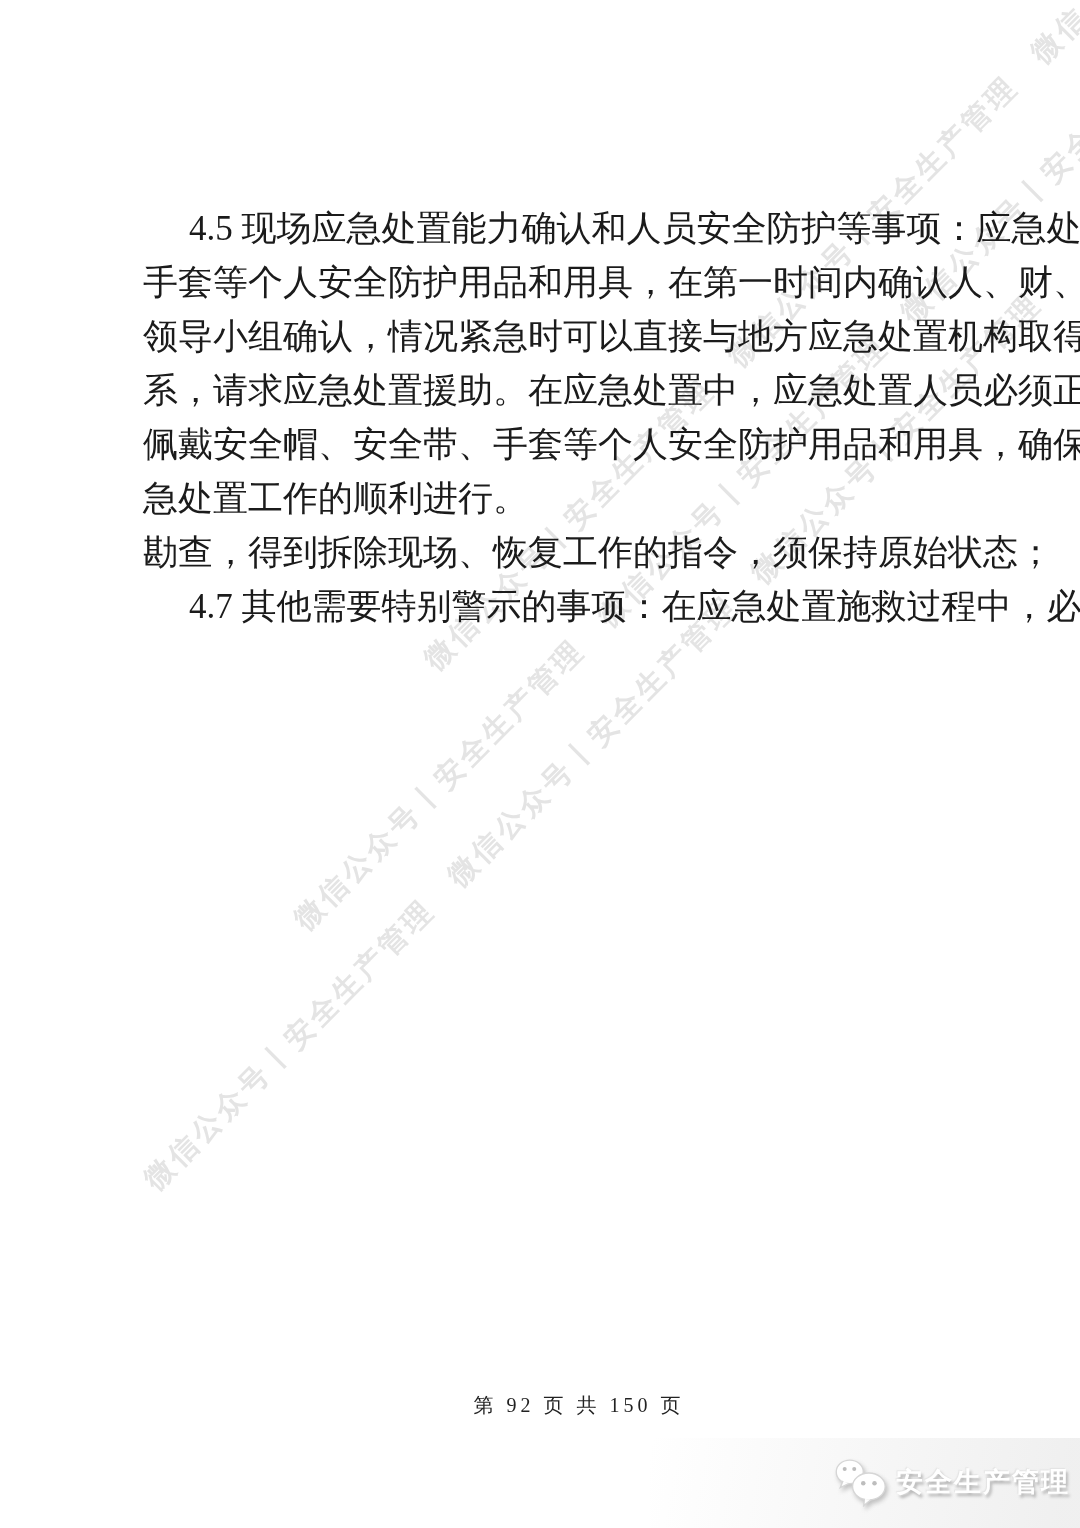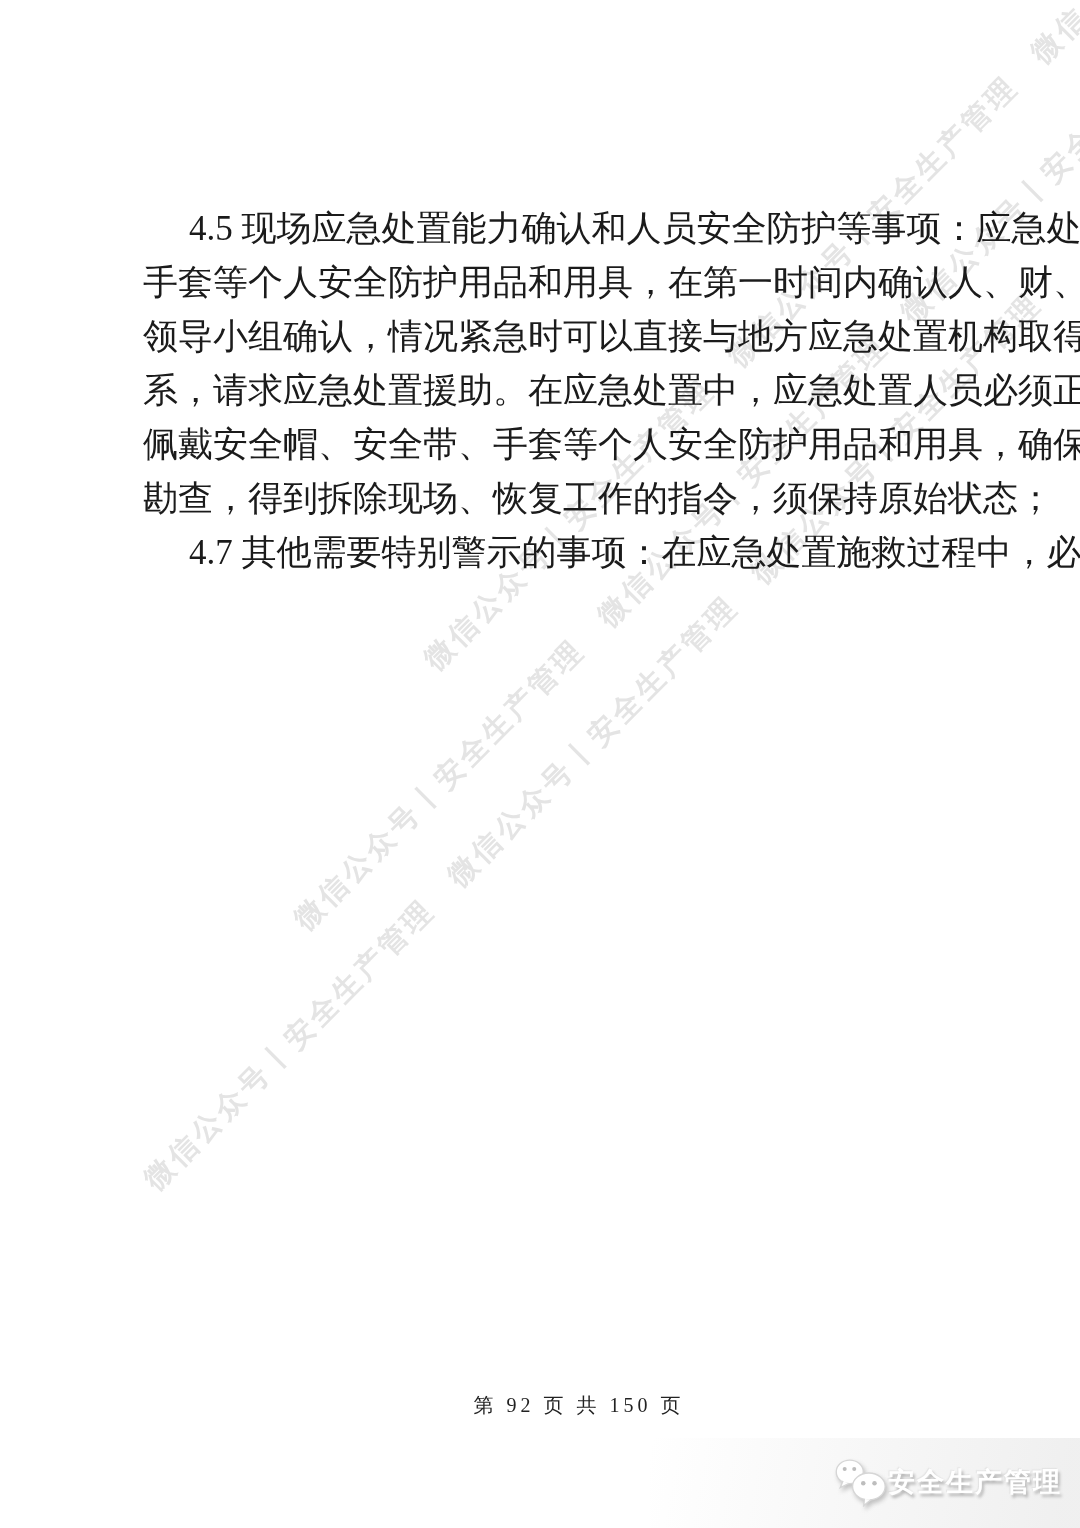--- a/index.html
+++ b/index.html
@@ -63,20 +63,21 @@
     right:0; bottom:0;
     width:430px; height:90px;
     background:linear-gradient(100deg, rgba(255,255,255,0) 0%, rgba(185,185,185,0.22) 95%);
     z-index:2;
   }
   .brand{
     position:absolute;
     left:834px; top:1457px;
     display:flex;
     align-items:center;
+    gap:8px;
     z-index:3;
   }
   .wechat-icon svg{
     display:block;
     filter:drop-shadow(2px 3px 2px rgba(130,130,130,0.45));
   }
   .brand-name{
     font-family:"Liberation Sans","DejaVu Sans",sans-serif;
     font-weight:bold;
     font-size:27px;
@@ -96,20 +97,21 @@
       <div class="wm" style="left: 430px; top: 645px;">微信公众号丨安全生产管理　微信公众号丨安全生产管理　微信公众号丨安全生产管理</div>
     </div>
 
   <main class="doc-body" id="doc-body">
       <div class="paragraph">
         <div class="line indent">4.5 现场应急处置能力确认和人员安全防护等事项：应急处</div>
         <div class="line">手套等个人安全防护用品和用具，在第一时间内确认人、财、</div>
         <div class="line">领导小组确认，情况紧急时可以直接与地方应急处置机构取得联</div>
         <div class="line">系，请求应急处置援助。在应急处置中，应急处置人员必须正确</div>
         <div class="line">佩戴安全帽、安全带、手套等个人安全防护用品和用具，确保应</div>
+        <div class="line">急处置工作的顺利进行。</div>
       </div>
       <div class="paragraph">
         <div class="line">勘查，得到拆除现场、恢复工作的指令，须保持原始状态；</div>
       </div>
       <div class="paragraph">
         <div class="line indent">4.7 其他需要特别警示的事项：在应急处置施救过程中，必</div>
       </div>
     </main>
 
   <footer class="page-footer">

